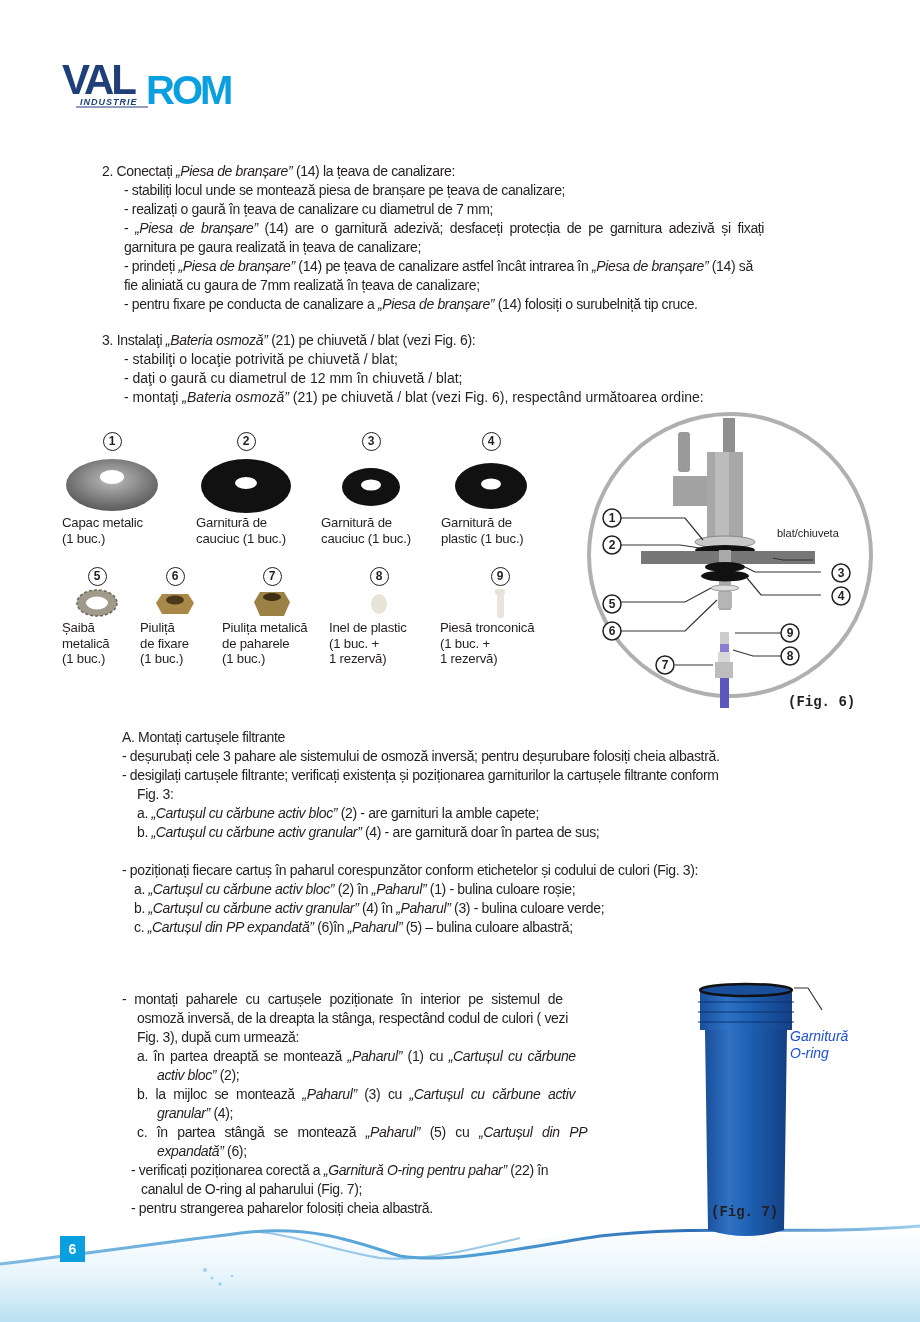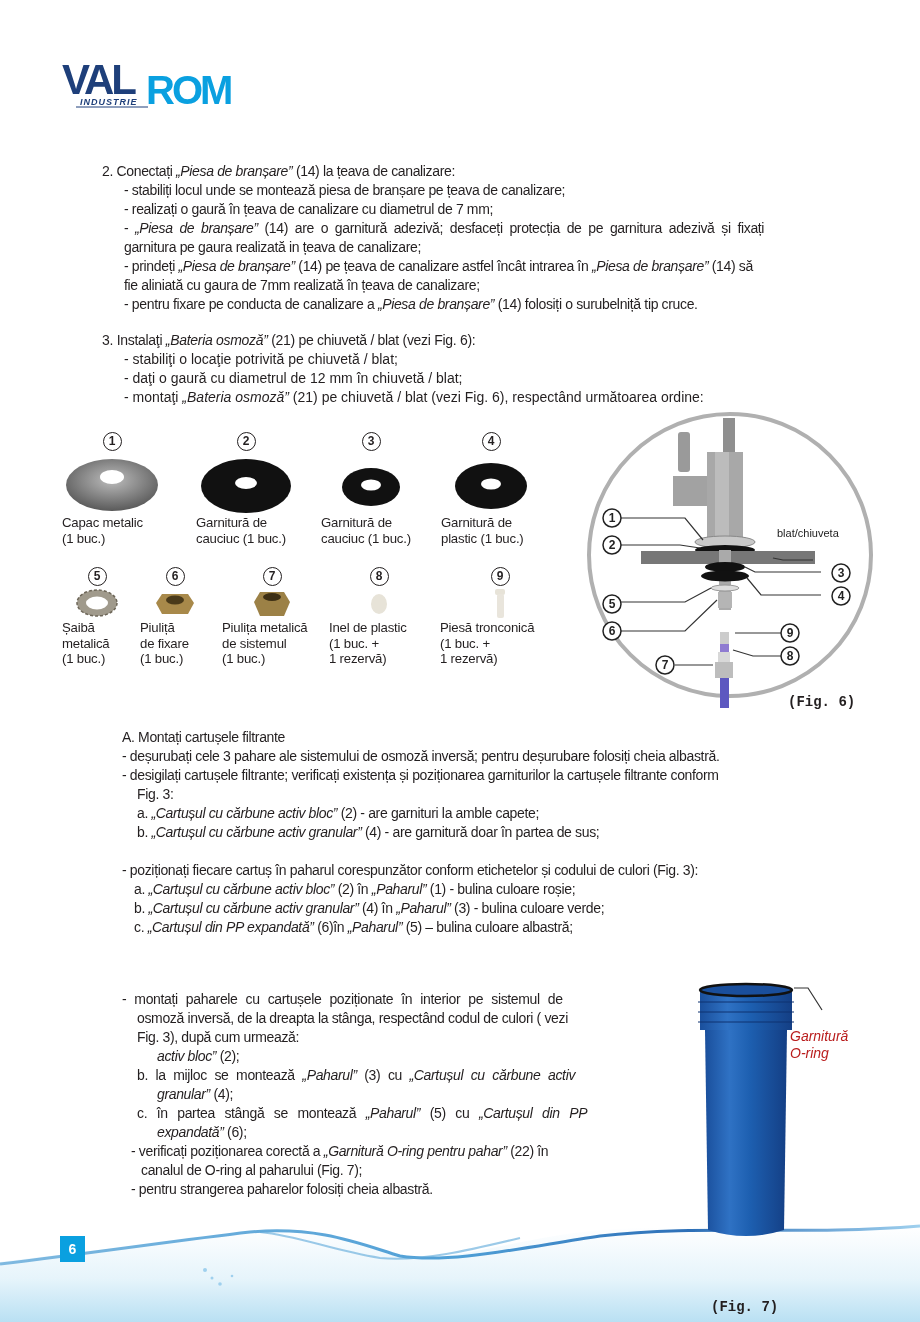--- a/index.html
+++ b/index.html
@@ -150,21 +150,21 @@
     </div>
 </div>
 <div class="abs" style="left:222px;top:567px;width:100px;">
   <div class="num" style="margin:0 auto">7</div>
   <svg width="100" height="34" viewBox="0 0 100 34" style="display:block">
     <polygon points="38,6 62,6 68,16 62,30 38,30 32,16" fill="#9c8146"></polygon>
     <ellipse cx="50" cy="11" rx="9" ry="4" fill="#3d2f14"></ellipse>
   </svg>
   <div class="cap">
       <div>Piulița metalică</div>
-      <div>de sistemul</div>
+      <div>de paharele</div>
       <div>(1 buc.)</div>
     </div>
 </div>
 <div class="abs" style="left:329px;top:567px;width:100px;">
   <div class="num" style="margin:0 auto">8</div>
   <svg width="100" height="34" viewBox="0 0 100 34" style="display:block">
     <ellipse cx="50" cy="18" rx="8" ry="10" fill="#e7e3d8"></ellipse>
   </svg>
   <div class="cap">
       <div>Inel de plastic</div>
@@ -266,20 +266,21 @@
       <div><span>c. </span><i>„Cartușul din PP expandată”</i><span> (6)în </span><i>„Paharul”</i><span> (5) – bulina culoare albastră;</span></div>
     </div>
   </div>
 </div>
 
 <div class="abs txt" style="left:82px;top:990px;width:552px;">
   <div style="word-spacing:4.5px">-  montați paharele cu cartușele poziționate în interior pe sistemul de</div>
   <div style="padding-left:15px">
     <div>osmoză inversă, de la dreapta la stânga, respectând codul de culori ( vezi</div>
     <div>Fig. 3),  după cum urmează:</div>
+    <div style="word-spacing:2px"><span>a. în partea dreaptă se montează </span><i>„Paharul”</i><span> (1) cu </span><i>„Cartușul cu cărbune</i></div>
     <div style="padding-left:20px"><i>activ bloc”</i><span> (2);</span></div>
     <div style="word-spacing:4px"><span>b. la mijloc se montează </span><i>„Paharul”</i><span> (3)   cu </span><i>„Cartușul cu cărbune activ</i></div>
     <div style="padding-left:20px"><i>granular”</i><span> (4);</span></div>
     <div style="word-spacing:6px"><span>c. în partea stângă se montează </span><i>„Paharul”</i><span> (5) cu </span><i>„Cartușul din PP</i></div>
     <div style="padding-left:20px"><i>expandată”</i><span> (6);</span></div>
   </div>
   <div style="padding-left:9px">
     <div><span>- verificați poziționarea corectă a </span><i>„Garnitură O-ring pentru pahar”</i><span> (22) în</span></div>
     <div style="padding-left:10px">canalul de O-ring al paharului (Fig. 7);</div>
     <div>- pentru strangerea paharelor folosiți cheia albastră.</div>
@@ -296,19 +297,19 @@
     </linearGradient>
   </defs>
   <rect x="20" y="10" width="92" height="40" fill="url(#bg7)"></rect>
   <ellipse cx="66" cy="10" rx="46" ry="6" fill="#1a4f9c" stroke="#111" stroke-width="2.5"></ellipse>
   <line x1="18" y1="22" x2="114" y2="22" stroke="#0f3370" stroke-width="1"></line>
   <line x1="18" y1="32" x2="114" y2="32" stroke="#0f3370" stroke-width="1"></line>
   <line x1="18" y1="42" x2="114" y2="42" stroke="#0f3370" stroke-width="1"></line>
   <path d="M25,50 L107,50 L104,250 Q66,262 28,250 Z" fill="url(#bg7)"></path>
   <polyline points="114,8 128,8 142,30" fill="none" stroke="#333" stroke-width="1.2"></polyline>
 </svg>
-<div class="abs" style="left:790px;top:1028px;font-style:italic;font-size:14px;line-height:17px;color:#b91c1c;">
+<div class="abs" style="left:790px;top:1028px;font-style:italic;font-size:14px;line-height:17px;color:#1d4ed8;">
   <div>Garnitură</div>
   <div>O-ring</div>
 </div>
-<div class="abs fig-label" style="left:711px;top:1299px">(Fig. 7)</div>
+<div class="abs fig-label" style="left:711px;top:1204px">(Fig. 7)</div>
 
 <div class="abs page-num">6</div>
 
 </body></html>

